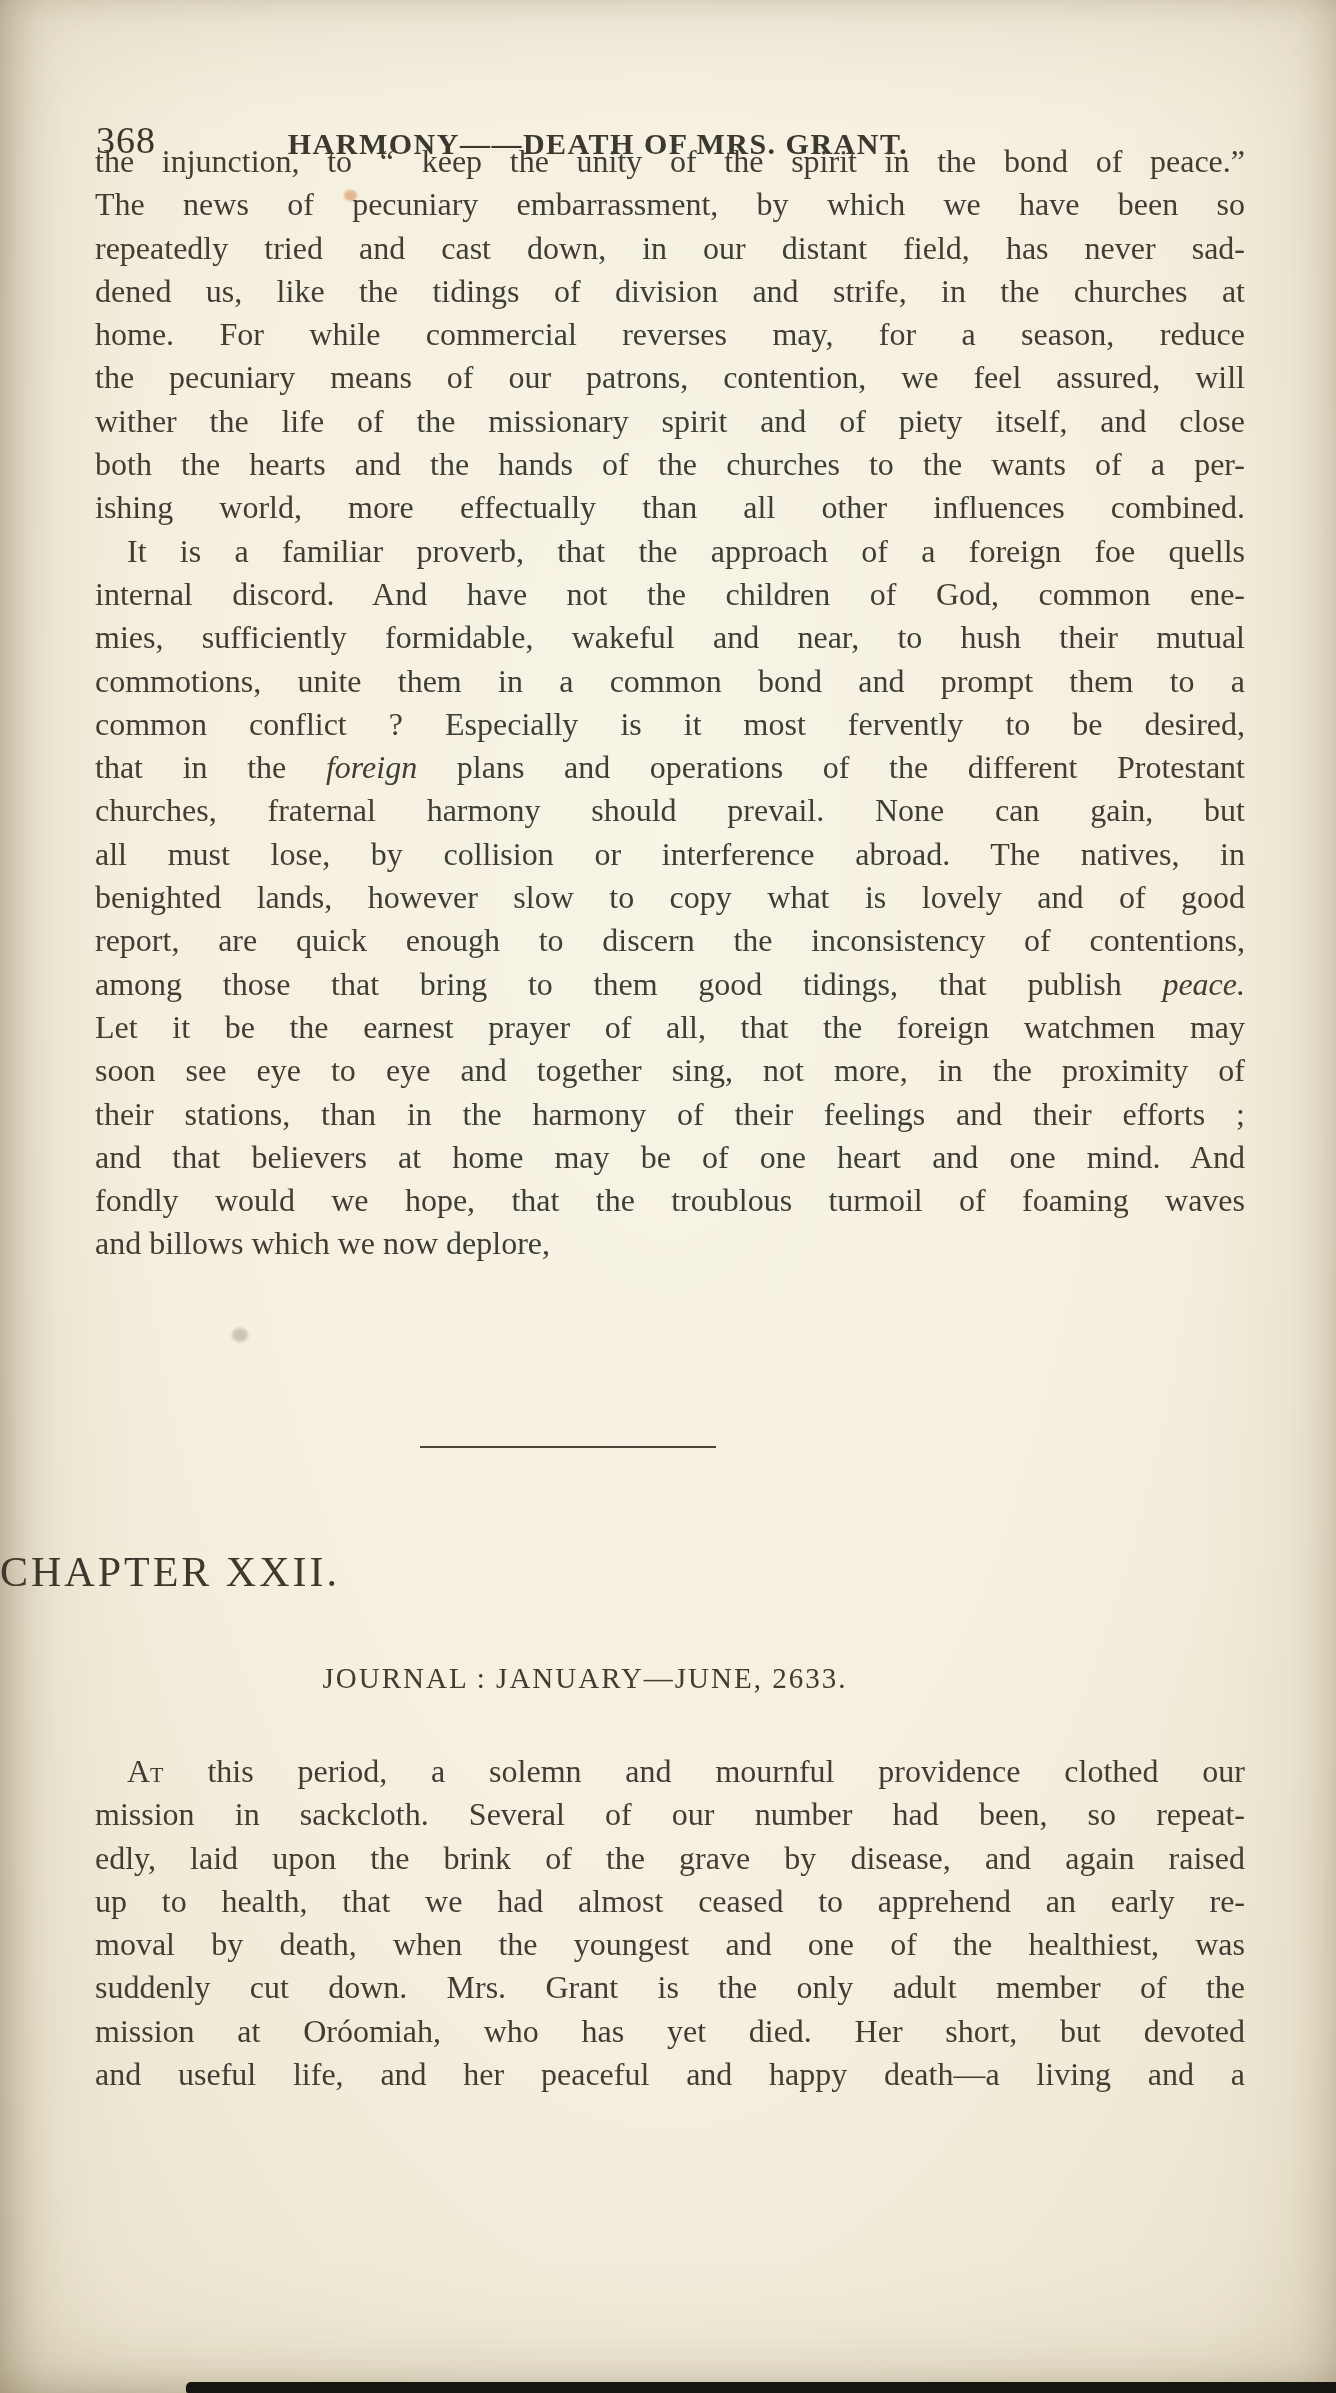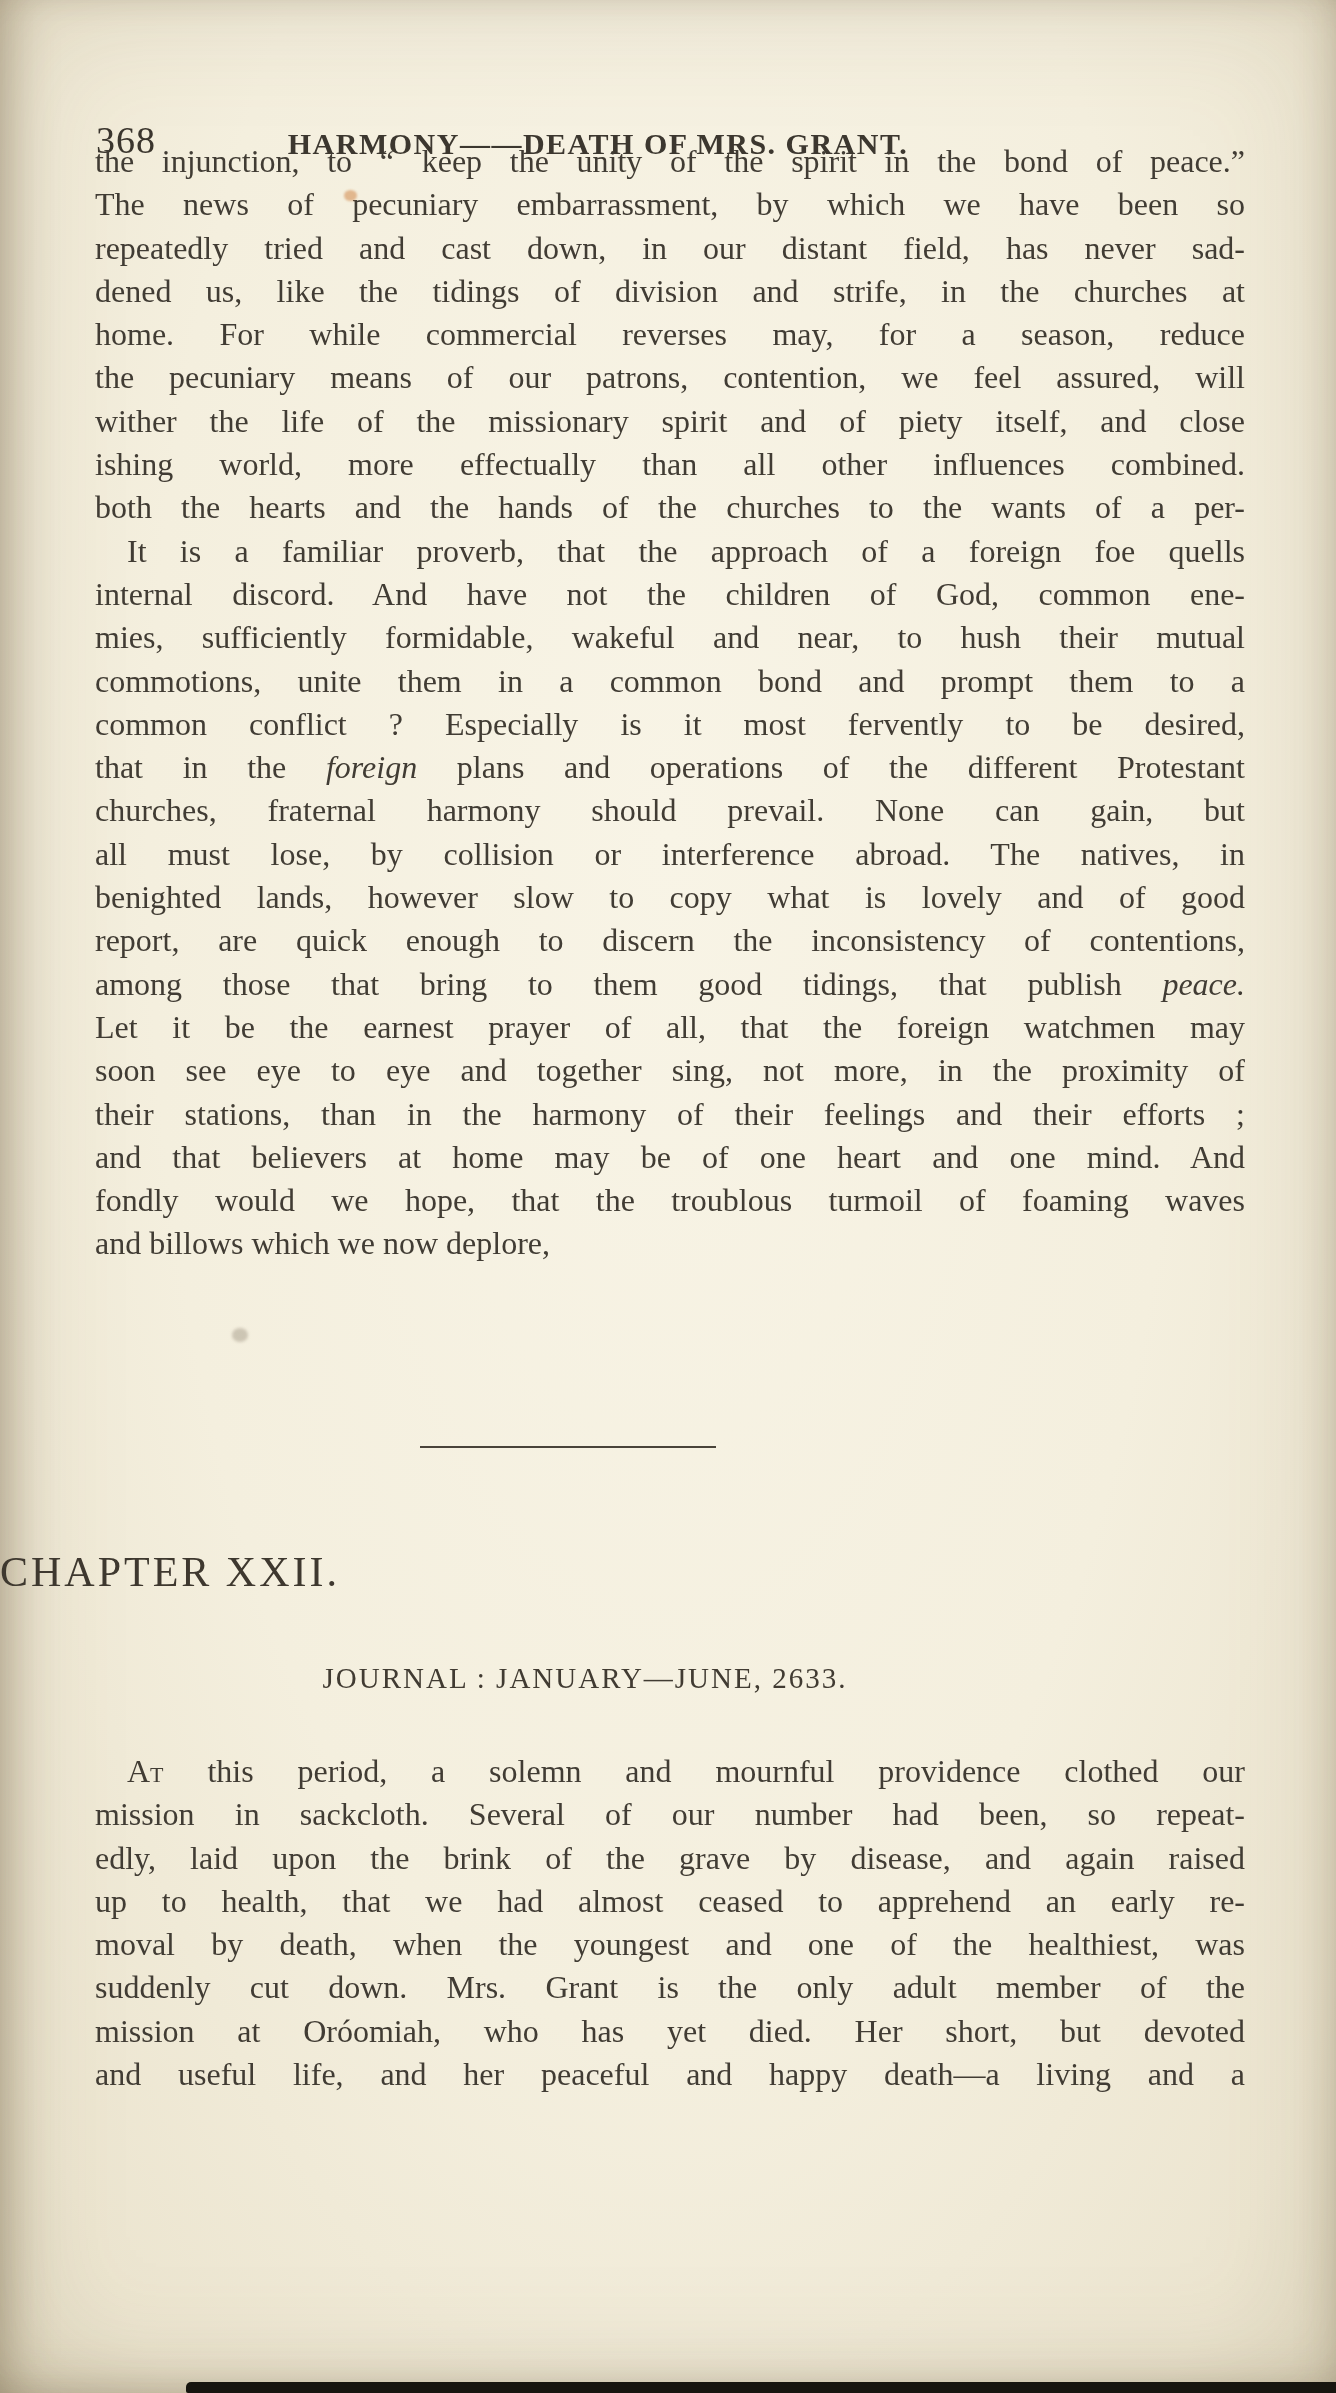--- a/index.html
+++ b/index.html
@@ -60,22 +60,22 @@
 
   <div class="bodycol" id="bodytext">
       <div>
         <div class="line j">the injunction, to “ keep the unity of the spirit in the bond of peace.”</div>
         <div class="line j">The news of pecuniary embarrassment, by which we have been so</div>
         <div class="line j">repeatedly tried and cast down, in our distant field, has never sad-</div>
         <div class="line j">dened us, like the tidings of division and strife, in the churches at</div>
         <div class="line j">home.  For while commercial reverses may, for a season, reduce</div>
         <div class="line j">the pecuniary means of our patrons, contention, we feel assured, will</div>
         <div class="line j">wither the life of the missionary spirit and of piety itself, and close</div>
+        <div class="line j">both the hearts and the hands of the churches to the wants of a per-</div>
         <div class="line j">ishing world, more effectually than all other influences combined.</div>
-        <div class="line j">both the hearts and the hands of the churches to the wants of a per-</div>
       </div>
       <div>
         <div class="line j ind">It is a familiar proverb, that the approach of a foreign foe quells</div>
         <div class="line j">internal discord.  And have not the children of God, common ene-</div>
         <div class="line j">mies, sufficiently formidable, wakeful and near, to hush their mutual</div>
         <div class="line j">commotions, unite them in a common bond and prompt them to a</div>
         <div class="line j">common conflict ?  Especially is it most fervently to be desired,</div>
         <div class="line j">that in the <span class="it">foreign</span> plans and operations of the different Protestant</div>
         <div class="line j">churches, fraternal harmony should prevail.  None can gain, but</div>
         <div class="line j">all must lose, by collision or interference abroad.  The natives, in</div>

